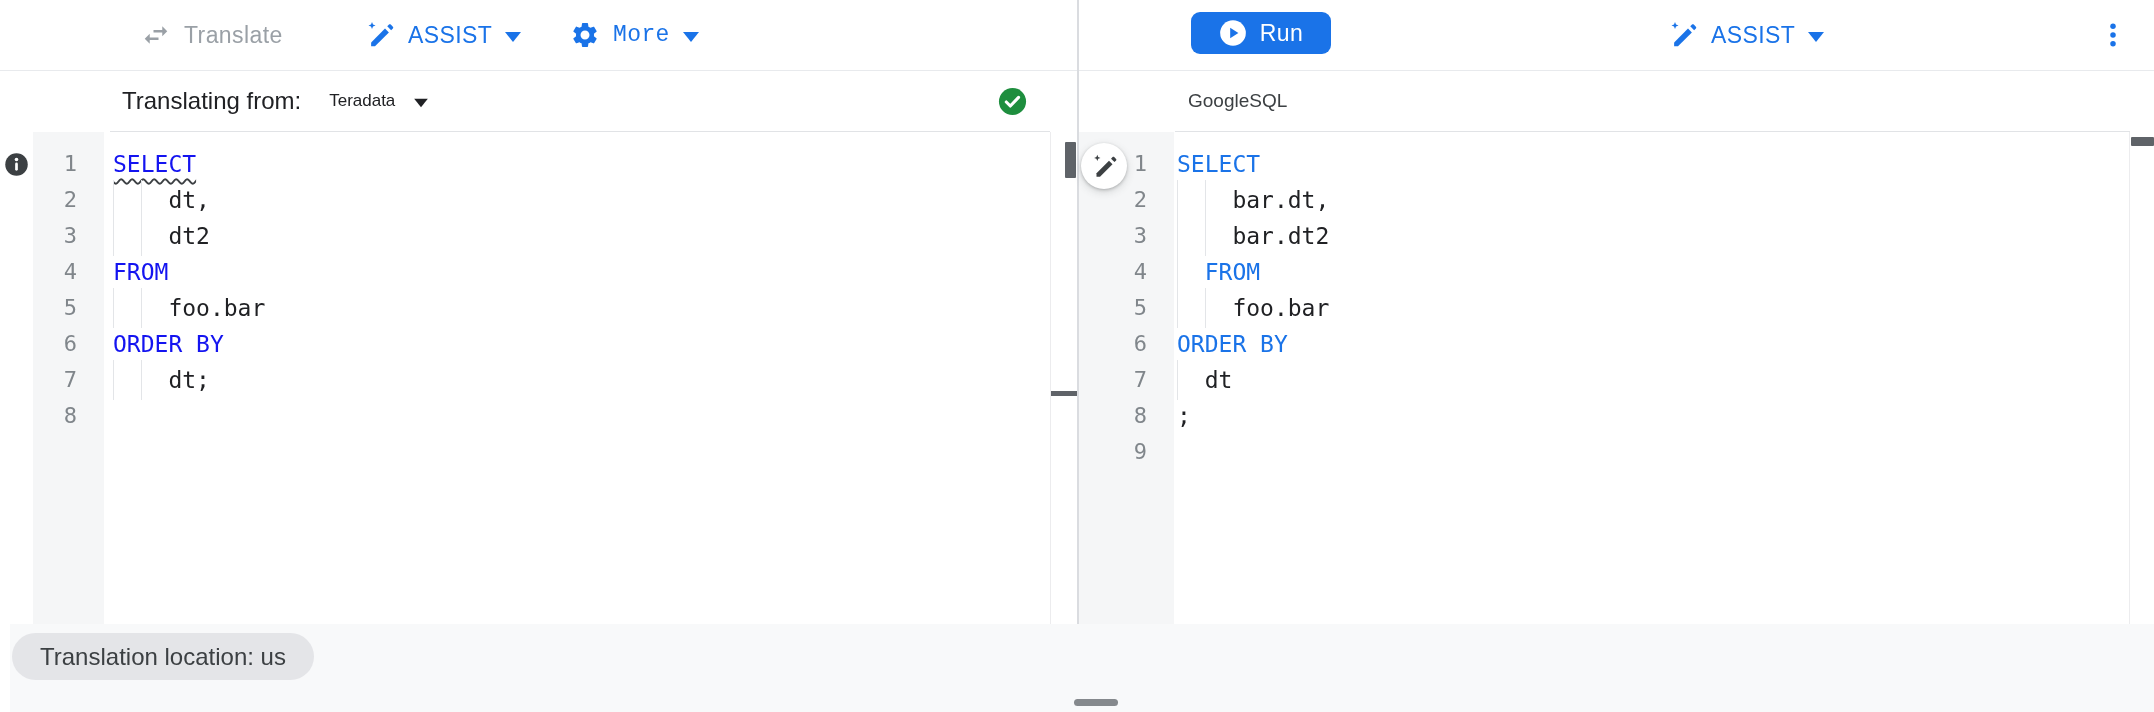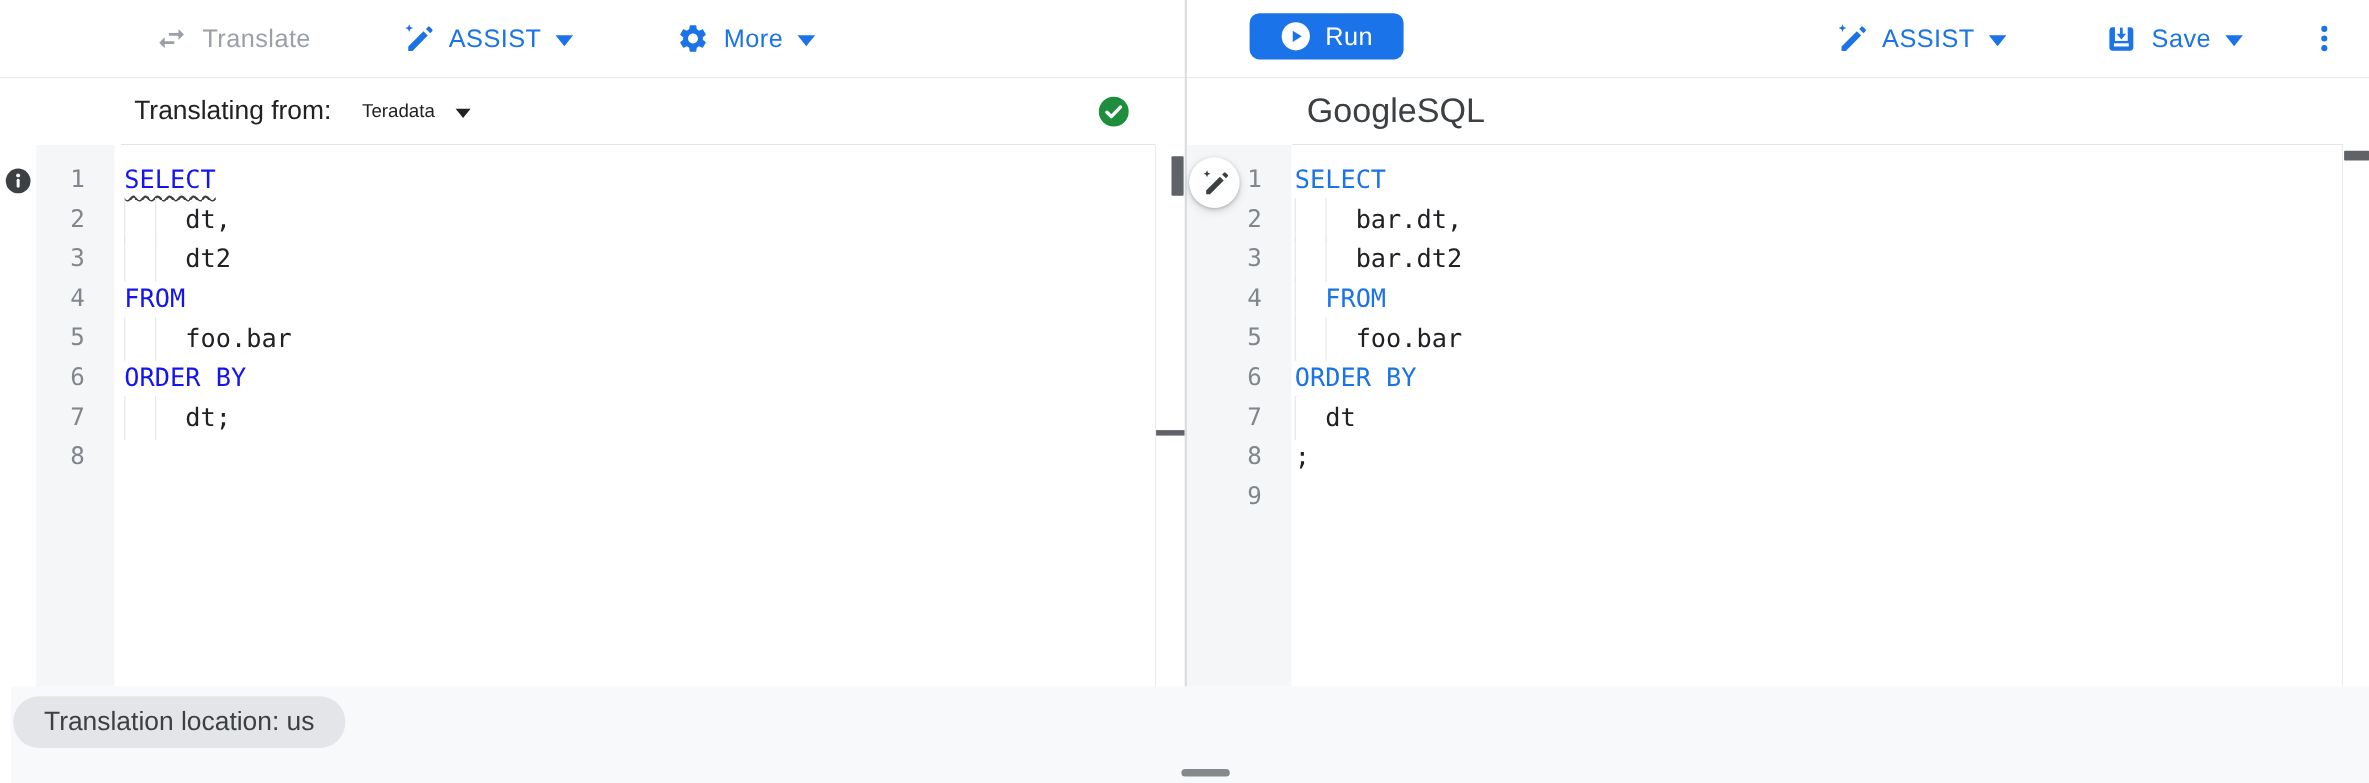--- a/index.html
+++ b/index.html
@@ -19,26 +19,26 @@
   .tbtn {
     position: absolute; top: 0; height: 70px;
     display: flex; align-items: center; gap: 13px;
     font-family: "Liberation Sans", sans-serif;
     font-size: 23px; font-weight: 500; letter-spacing: .4px;
     color: var(--accent); background: none; border: none; cursor: pointer;
   }
   .tbtn.disabled { color: var(--muted); cursor: default; }
   #btn-translate   { left: 141px; }
   #btn-assist-left { left: 365px; }
-  #btn-more        { left: 615px; }
+  #btn-more        { left: 570px; font-family: Liberation Mono, monospace; }
   #btn-assist-right{ left: 1668px; }
   #btn-save        { left: 1914px; }
   #btn-kebab       { left: 2092px; width: 42px; justify-content: center; }
   #btn-run {
-    position: absolute; left: 1136px; top: 12px; width: 140px; height: 42px;
+    position: absolute; left: 1191px; top: 12px; width: 140px; height: 42px;
     background: var(--accent); color: #fff; border: none; border-radius: 9px;
     display: flex; align-items: center; justify-content: center; gap: 13px;
     font-size: 23px; font-weight: 500; letter-spacing: .4px; cursor: pointer;
   }
   .caret {
     display: inline-block; width: 0; height: 0;
     border-left: 8px solid transparent; border-right: 8px solid transparent;
     border-top: 10px solid currentColor; margin-top: 3px;
   }
 
@@ -62,21 +62,21 @@
   .header-label { font-size: 24px; color: #202124; }
   .dialect-btn {
     display: flex; align-items: center; gap: 18px;
     font-family: "Liberation Sans", sans-serif; font-size: 17px; color: #202124;
     background: none; border: none; cursor: pointer;
   }
   .dialect-btn .caret { border-top-color: #202124; transform: scale(.85); }
   .status-check { position: absolute; left: 997px; top: 15px; width: 31px; height: 31px; }
   #right-header .pane-title {
     position: absolute; left: 109px; top: 0; line-height: 60px;
-    font-size: 31px; color: #3c4043;
+    font-size: 19px; color: #3c4043;
   }
 
   
   .editor-body { position: absolute; top: 132px; height: 492px; background: #fff; }
   #left-editor  { left: 0;      width: 1077px; }
   #right-editor { left: 1079px; width: 1075px; }
   .gutter-bg { position: absolute; top: 0; bottom: 0; background: var(--gutter_bg); }
   #left-editor  .gutter-bg { left: 33px; width: 71px; }
   #right-editor .gutter-bg { left: 0;    width: 95px; }
 
@@ -186,33 +186,20 @@
       <svg width="30" height="30" viewBox="0 0 24 24" fill="currentColor">
         <path d="M5.6 1.6l.8 2 2 .8-2 .8-.8 2-.8-2-2-.8 2-.8.8-2z"></path>
         <path d="M4.9 17.9V21H8L19.1 9.9 16 6.8 4.9 17.9z"></path>
         <path d="M22.3 6.7c.4-.4.4-1 0-1.4l-1.7-1.7c-.4-.4-1-.4-1.4 0l-1.4 1.4 3.1 3.1 1.4-1.4z"></path>
       </svg>
     </span>
     <span>ASSIST</span>
     <span class="caret"></span>
   </button>
 
-  <button class="tbtn" id="btn-save">
-    <span>
-      <svg width="29" height="29" viewBox="0 0 24 24">
-        <rect x="3" y="3.2" width="18" height="17.6" rx="2.6" fill="currentColor"></rect>
-        <rect x="7.2" y="2.4" width="9.6" height="11" fill="#ffffff"></rect>
-        <rect x="11" y="3.4" width="2" height="5.4" fill="currentColor"></rect>
-        <path d="M8.5 8l3.5 4.4L15.5 8z" fill="currentColor"></path>
-        <rect x="6.4" y="15.2" width="11.2" height="2.4" fill="#ffffff"></rect>
-      </svg>
-    </span>
-    <span>Save</span>
-    <span class="caret"></span>
-  </button>
 
   <button class="tbtn" id="btn-kebab">
     <span>
       <svg width="30" height="30" viewBox="0 0 24 24" fill="currentColor">
         <circle cx="12" cy="5" r="2.2"></circle>
           <circle cx="12" cy="12" r="2.2"></circle>
           <circle cx="12" cy="19" r="2.2"></circle>
       </svg>
     </span>
   </button>

